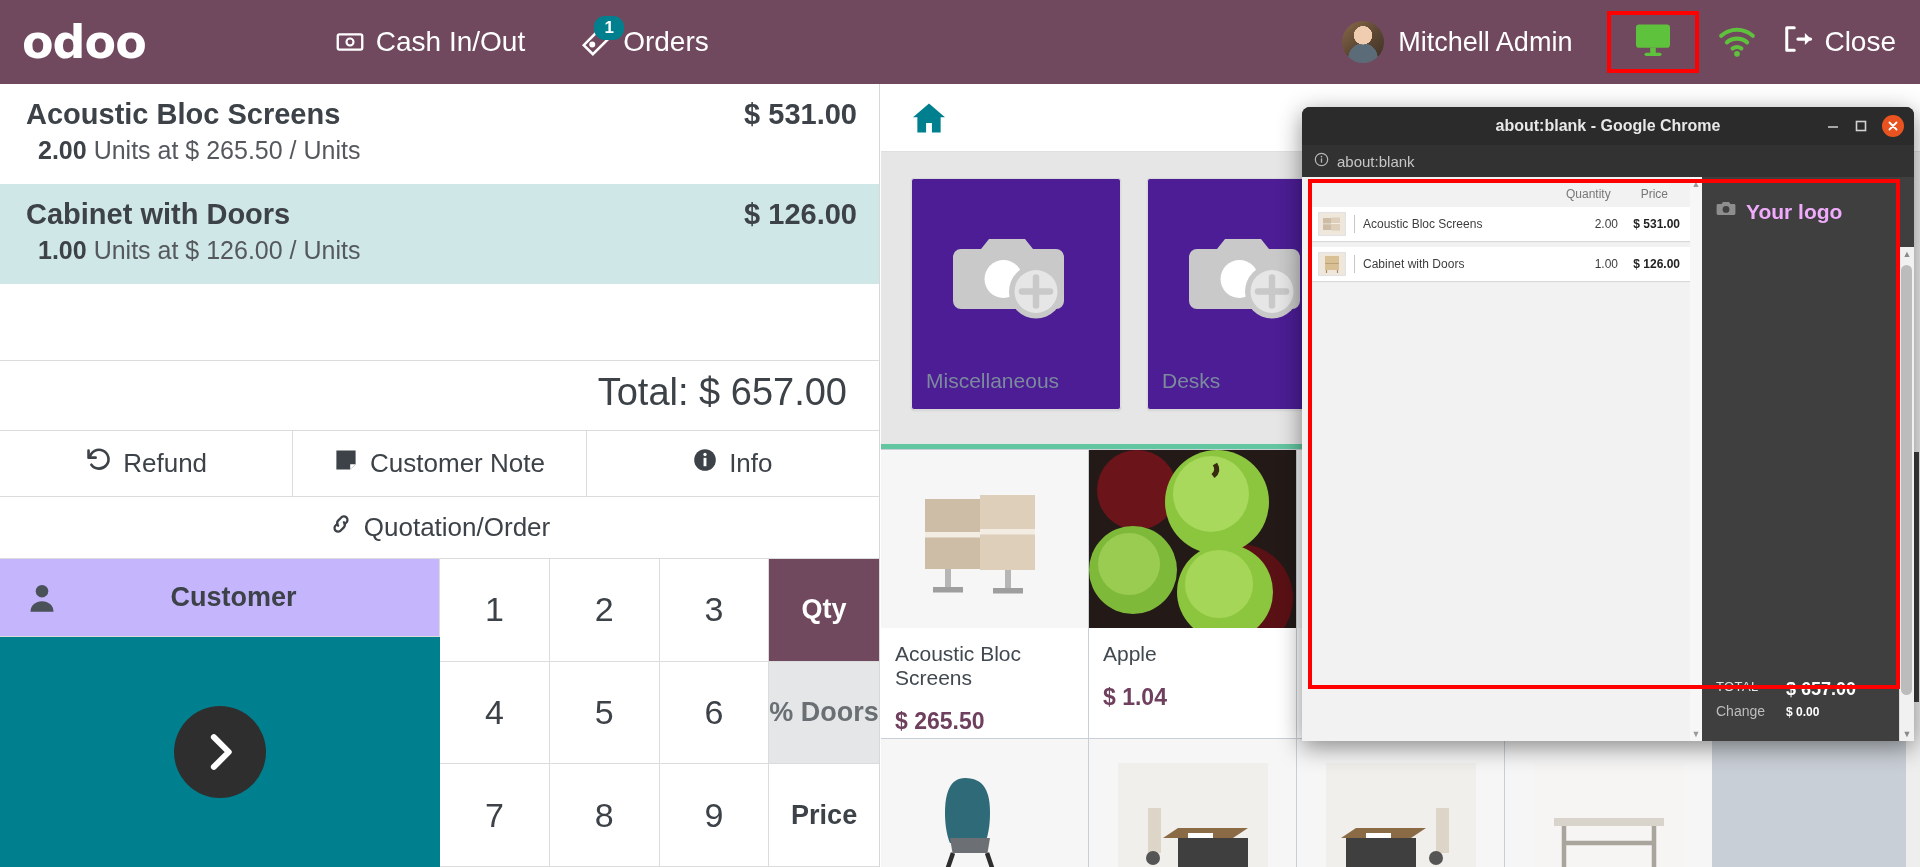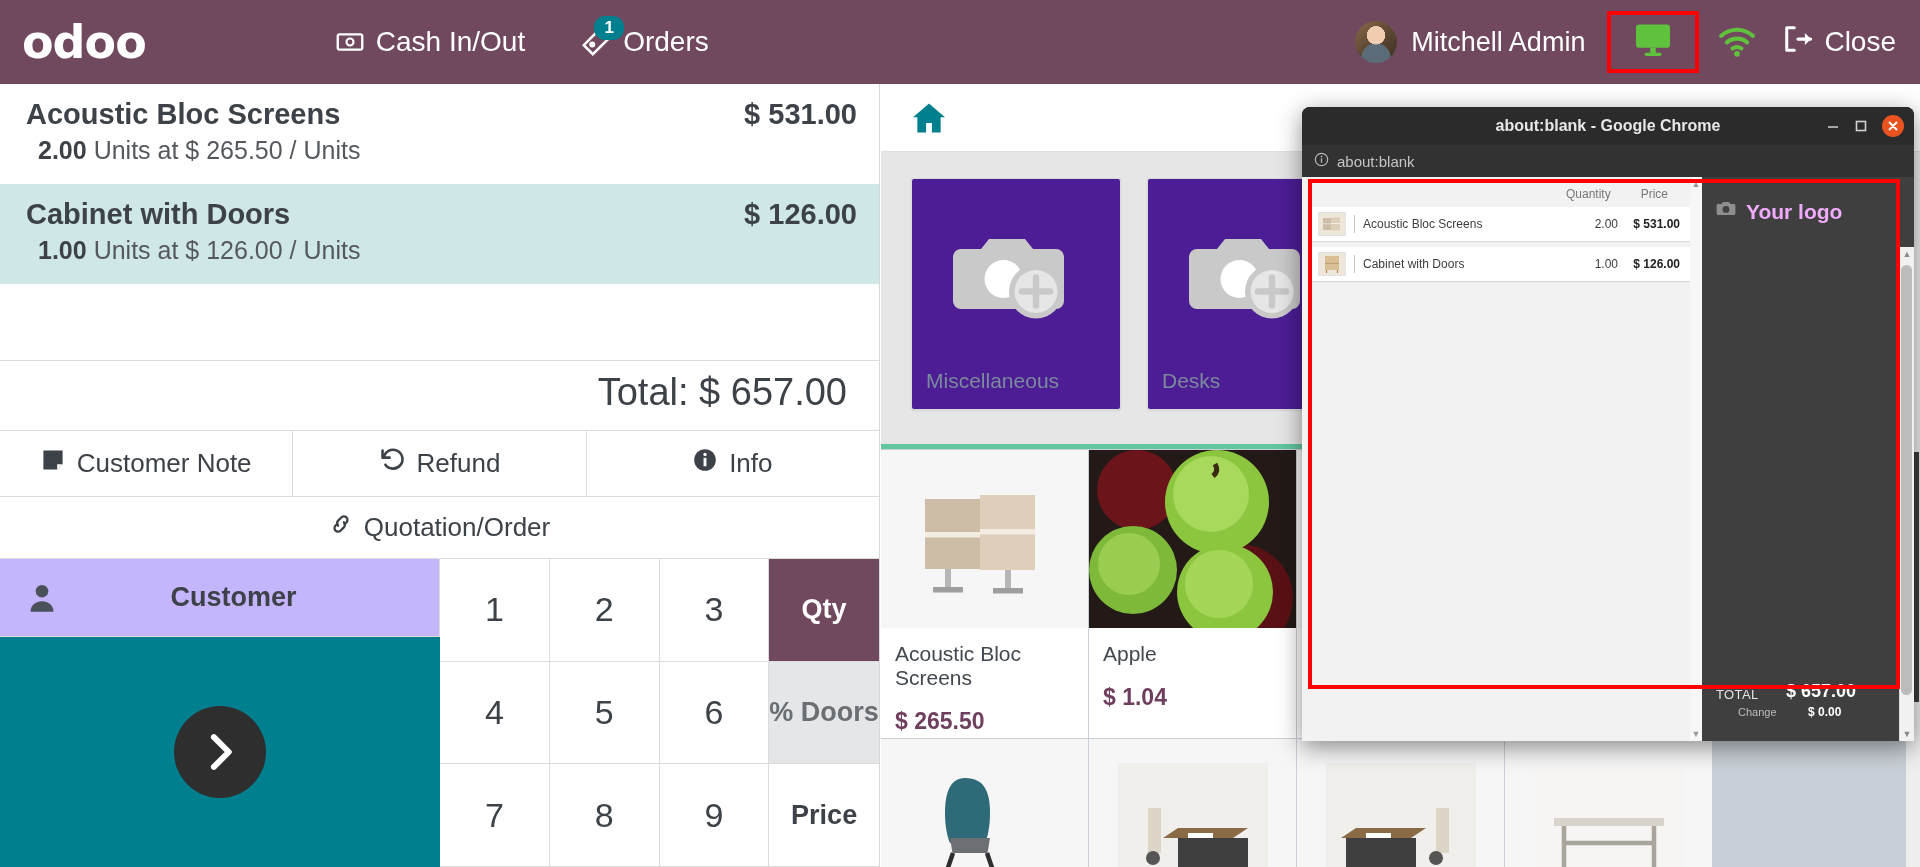--- a/index.html
+++ b/index.html
@@ -49,21 +49,21 @@
     gap: 0px; padding-right: 18px;
   }
   .avatar {
     width: 42px; height: 42px; border-radius: 50%;
     background:
       radial-gradient(circle at 50% 34%, #f0cdb0 0 26%, transparent 27%),
       radial-gradient(circle at 50% 88%, #5b6b78 0 34%, transparent 35%),
       linear-gradient(140deg,#8a6a4a 0%, #5d4733 50%, #3c2f23 100%);
     margin-right: 14px; flex: none;
   }
-  .username { font-size: 27px; color: #fff; margin-right: 22px; white-space: nowrap; }
+  .username { font-size: 27px; color: #fff; margin-right: 35px; white-space: nowrap; }
   .monitor-wrap {
     border: 4px solid #ff0000;
     padding: 8px 22px;
     display: flex; align-items: center; justify-content: center;
     margin-right: 18px;
   }
   .wifi-icon { margin-right: 26px; display: flex; align-items: center; }
   .close-btn {
     display: flex; align-items: center; gap: 11px;
     font-size: 28px; color: #fff; cursor: pointer; padding-right: 6px;
@@ -283,26 +283,26 @@
     flex: 1; background: #3f3f3f; display: flex; flex-direction: column;
     position: relative;
   }
   .logo-ph {
     display: flex; align-items: center; gap: 8px;
     padding: 22px 0 0 14px; color: #f0abfc;
     font-size: 21px; font-weight: 700;
   }
   .cd-totals { margin-top: auto; padding: 0 0 22px 14px; }
   .tr-total {
-    display: flex; align-items: flex-end; gap: 16px;
+    display: flex; align-items: flex-start; gap: 16px;
   }
   .tr-total .lab { font-size: 13px; color: #e3e3e3; letter-spacing: .4px; width: 54px; }
   .tr-total .val { font-size: 18px; color: #fff; font-weight: 700; }
   .tr-change { display: flex; align-items: baseline; gap: 16px; margin-top: 3px; }
-  .tr-change .lab { font-size: 11px; color: #bdbdbd; width: 54px; margin-left: 22px; }
+  .tr-change .lab { font-size: 14px; color: #bdbdbd; width: 54px; }
   .tr-change .val { font-size: 12px; color: #fff; font-weight: 700; }
   .chrome-vscroll {
     position: absolute; right: 0; top: 70px; bottom: 0; width: 15px;
     background: #f1f1f1; border-left: 1px solid #dcdcdc;
   }
   .chrome-vthumb {
     position: absolute; right: 2px; top: 18px; width: 11px; height: 430px;
     background: #bcbcbc; border-radius: 6px;
   }
   .cvs-up, .cvs-dn { font-size: 9px; color: #8a8a8a; text-align: center; }
@@ -404,35 +404,35 @@
 
     <div class="order-spacer"></div>
 
     <div class="total-row">
       <span class="t">Total: $ 657.00</span>
     </div>
 
     <div class="actions-row">
       <div class="action-btn">
         <span>
+          <svg width="26" height="26" viewBox="0 0 22 22">
+            <path d="M4 9a8 8 0 1 1 1.4 6" fill="none" stroke="#3c4247" stroke-width="2.2" stroke-linecap="round"></path>
+            <path d="M3 3v6h6" fill="none" stroke="#3c4247" stroke-width="2.2" stroke-linecap="round" stroke-linejoin="round"></path>
+          </svg>
+        </span>
+        <span>Refund</span>
+      </div>
+      <div class="action-btn">
+        <span>
           <svg width="24" height="24" viewBox="0 0 20 20">
             <path d="M2 2h16v11.5L13.5 18H2z" fill="#3c4247"></path>
             <path d="M13.5 18v-4.5H18z" fill="#ffffff"></path>
           </svg>
         </span>
         <span>Customer Note</span>
-      </div>
-      <div class="action-btn">
-        <span>
-          <svg width="26" height="26" viewBox="0 0 22 22">
-            <path d="M4 9a8 8 0 1 1 1.4 6" fill="none" stroke="#3c4247" stroke-width="2.2" stroke-linecap="round"></path>
-            <path d="M3 3v6h6" fill="none" stroke="#3c4247" stroke-width="2.2" stroke-linecap="round" stroke-linejoin="round"></path>
-          </svg>
-        </span>
-        <span>Refund</span>
       </div>
       <div class="action-btn">
         <span>
           <svg width="24" height="24" viewBox="0 0 20 20">
             <circle cx="10" cy="10" r="9" fill="#3c4247"></circle>
             <rect x="8.8" y="8.2" width="2.4" height="7" fill="#fff"></rect>
             <circle cx="10" cy="5.4" r="1.4" fill="#fff"></circle>
           </svg>
         </span>
         <span>Info</span>

